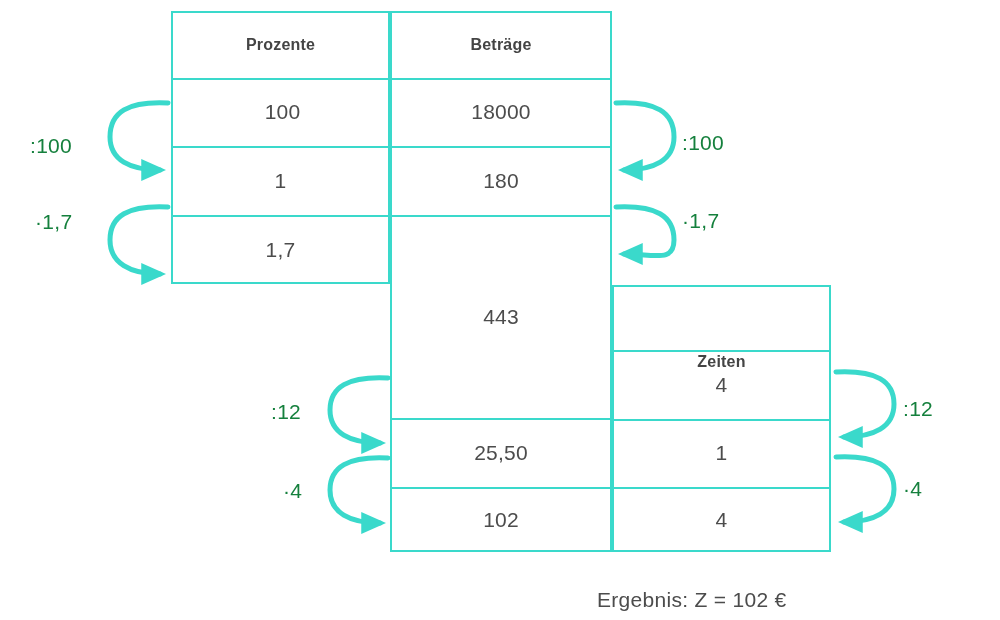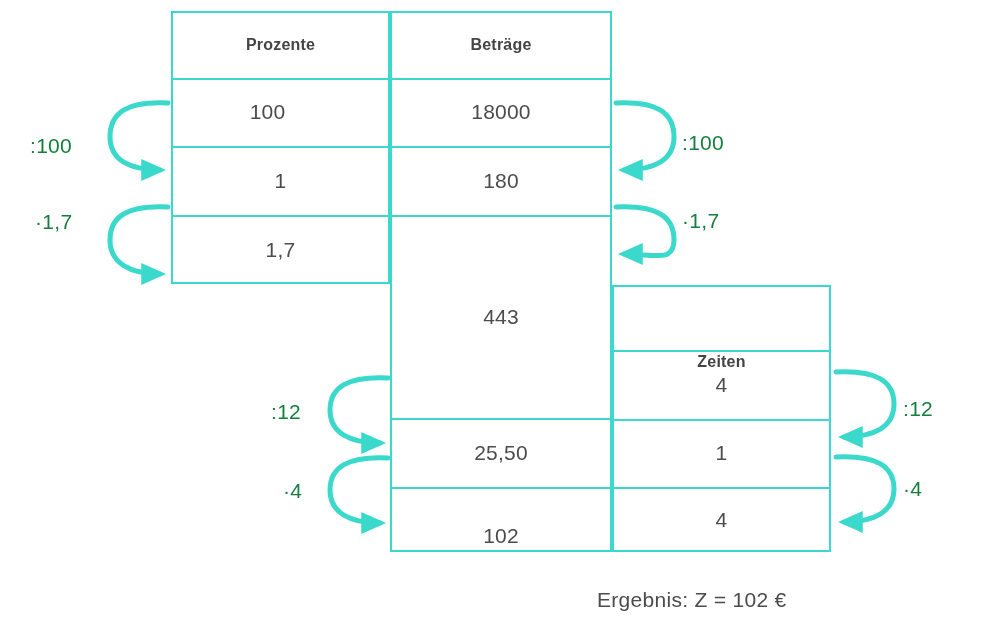--- a/index.html
+++ b/index.html
@@ -80,38 +80,38 @@
 <body>
 
 <div id="stage" style="--teal:#3ad9cb">
 
   <div class="tbl" style="left:171px; top:11px; width:219px; height:273px;">
     <div class="hline" style="left:-2px; top:65px; width:219px;"></div>
     <div class="hline" style="left:-2px; top:133px; width:219px;"></div>
     <div class="hline" style="left:-2px; top:202px; width:219px;"></div>
   </div>
   <div class="cell hdr" style="left:171px; top:11px; width:219px; height:67px;">Prozente</div>
-  <div class="cell" style="left:158px; top:78px; width:219px; height:68px;">100</div>
+  <div class="cell" style="left:173px; top:78px; width:219px; height:68px;">100</div>
   <div class="cell" style="left:171px; top:146px; width:219px; height:69px;">1</div>
   <div class="cell" style="left:171px; top:215px; width:219px; height:69px;">1,7</div>
 
   <div class="tbl" style="left:390px; top:11px; width:222px; height:541px;">
     <div class="hline" style="left:-2px; top:65px; width:222px;"></div>
     <div class="hline" style="left:-2px; top:133px; width:222px;"></div>
     <div class="hline" style="left:-2px; top:202px; width:222px;"></div>
     <div class="hline" style="left:-2px; top:405px; width:222px;"></div>
     <div class="hline" style="left:-2px; top:474px; width:222px;"></div>
   </div>
   <div class="cell hdr" style="left:390px; top:11px; width:222px; height:67px;">Beträge</div>
   <div class="cell" style="left:390px; top:78px; width:222px; height:68px;">18000</div>
   <div class="cell" style="left:390px; top:146px; width:222px; height:69px;">180</div>
   <div class="cell" style="left:390px; top:215px; width:222px; height:0px;"></div>
   <div class="cell" style="left:390px; top:215px; width:222px; height:203px;">443</div>
   <div class="cell" style="left:390px; top:418px; width:222px; height:69px;">25,50</div>
-  <div class="cell" style="left:390px; top:487px; width:222px; height:65px;margin-top:16px;">102</div>
+  <div class="cell" style="left:390px; top:487px; width:222px; height:65px;">102</div>
 
   <div class="tbl" style="left:612px; top:285px; width:219px; height:267px;">
     <div class="hline" style="left:-2px; top:63px; width:219px;"></div>
     <div class="hline" style="left:-2px; top:132px; width:219px;"></div>
     <div class="hline" style="left:-2px; top:200px; width:219px;"></div>
   </div>
   <div class="cell hdr" style="left:612px; top:285px; width:219px; height:65px;margin-top:44px;">Zeiten</div>
   <div class="cell" style="left:612px; top:350px; width:219px; height:69px;">4</div>
   <div class="cell" style="left:612px; top:419px; width:219px; height:68px;">1</div>
   <div class="cell" style="left:612px; top:487px; width:219px; height:65px;">4</div>

